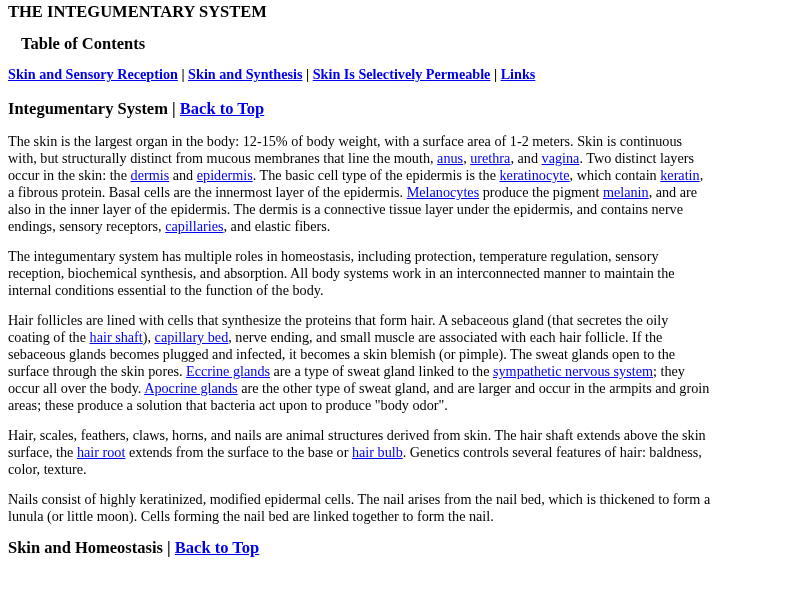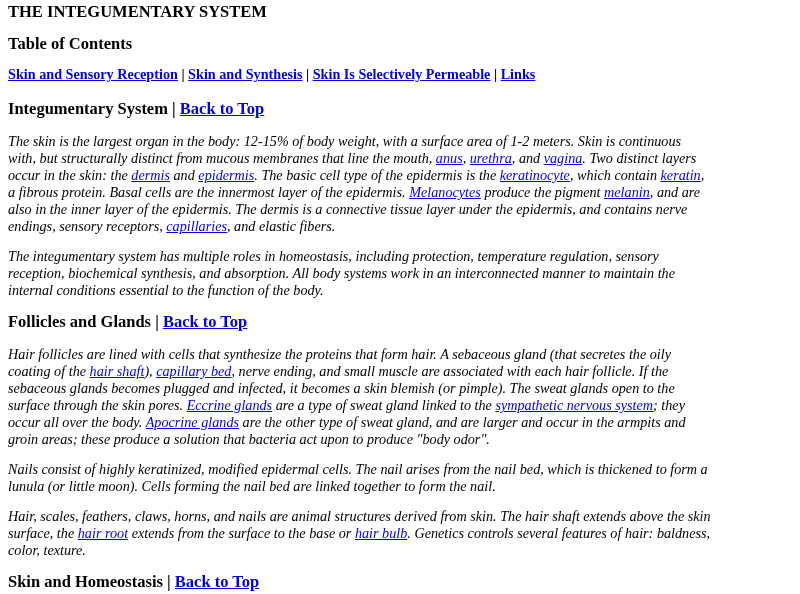--- a/index.html
+++ b/index.html
@@ -18,53 +18,51 @@
   .doc-title {
     font-size: 16.5px;
     line-height: 19px;
     font-weight: bold;
     margin: 0 0 13px 0;
   }
   .toc-heading {
     font-size: 16.5px;
     line-height: 19px;
     font-weight: bold;
-    margin: 0 0 13px 0;
+    margin: 0 0 13px 13px;
   }
   .toc-row {
     font-weight: bold;
     margin: 0 0 11px 0;
   }
   .toc-row.last { margin-bottom: 16px; }
   .section-heading {
     font-size: 16.5px;
     line-height: 19px;
     font-weight: bold;
     margin: 12px 0 15px 0;
   }
   .body-para {
     margin: 0 0 13px 0;
-    font-style: italic;
   }
   a { color: #0000EE; text-decoration: underline; cursor: pointer; }
   .toc-row a, .section-heading a { font-weight: bold; }
   .sep { color: #000000; text-decoration: none; }
 </style>
 </head>
 <body>
 
 <div class="page">
   <div class="doc-title">THE INTEGUMENTARY SYSTEM</div>
   <div class="toc-heading">Table of Contents</div>
   <div id="toc-rows">
       <div class="toc-row last"><a href="#">Skin and Sensory Reception</a><span class="sep "> | </span><a href="#">Skin and Synthesis</a><span class="sep "> | </span><a href="#">Skin Is Selectively Permeable</a><span class="sep "> | </span><a href="#">Links</a></div>
     </div>
   <div id="sections">
       <div class="section-heading"><span>Integumentary System</span><span class="sep "> | </span><a href="#">Back to Top</a></div>
       <p class="body-para"><span>The skin is the largest organ in the body: 12-15% of body weight, with a surface area of 1-2 meters. Skin is continuous with, but structurally distinct from mucous membranes that line the mouth, </span><a href="#">anus</a><span>, </span><a href="#">urethra</a><span>, and </span><a href="#">vagina</a><span>. Two distinct layers occur in the skin: the </span><a href="#">dermis</a><span> and </span><a href="#">epidermis</a><span>. The basic cell type of the epidermis is the </span><a href="#">keratinocyte</a><span>, which contain </span><a href="#">keratin</a><span>, a fibrous protein. Basal cells are the innermost layer of the epidermis. </span><a href="#">Melanocytes</a><span> produce the pigment </span><a href="#">melanin</a><span>, and are also in the inner layer of the epidermis. The dermis is a connective tissue layer under the epidermis, and contains nerve endings, sensory receptors, </span><a href="#">capillaries</a><span>, and elastic fibers.</span></p>
       <p class="body-para"><span>The integumentary system has multiple roles in homeostasis, including protection, temperature regulation, sensory reception, biochemical synthesis, and absorption. All body systems work in an interconnected manner to maintain the internal conditions essential to the function of the body.</span></p>
-      <div class="section-heading"><span>Follicles and Glands</span><span class="sep "> | </span><a href="#">Back to Top</a></div>
       <p class="body-para"><span>Hair follicles are lined with cells that synthesize the proteins that form hair. A sebaceous gland (that secretes the oily coating of the </span><a href="#">hair shaft</a><span>), </span><a href="#">capillary bed</a><span>, nerve ending, and small muscle are associated with each hair follicle. If the sebaceous glands becomes plugged and infected, it becomes a skin blemish (or pimple). The sweat glands open to the surface through the skin pores. </span><a href="#">Eccrine glands</a><span> are a type of sweat gland linked to the </span><a href="#">sympathetic nervous system</a><span>; they occur all over the body. </span><a href="#">Apocrine glands</a><span> are the other type of sweat gland, and are larger and occur in the armpits and groin areas; these produce a solution that bacteria act upon to produce "body odor".</span></p>
+      <p class="body-para"><span>Hair, scales, feathers, claws, horns, and nails are animal structures derived from skin. The hair shaft extends above the skin surface, the </span><a href="#">hair root</a><span> extends from the surface to the base or </span><a href="#">hair bulb</a><span>. Genetics controls several features of hair: baldness, color, texture.</span></p>
       <p class="body-para"><span>Nails consist of highly keratinized, modified epidermal cells. The nail arises from the nail bed, which is thickened to form a lunula (or little moon). Cells forming the nail bed are linked together to form the nail.</span></p>
-      <p class="body-para"><span>Hair, scales, feathers, claws, horns, and nails are animal structures derived from skin. The hair shaft extends above the skin surface, the </span><a href="#">hair root</a><span> extends from the surface to the base or </span><a href="#">hair bulb</a><span>. Genetics controls several features of hair: baldness, color, texture.</span></p>
       <div class="section-heading"><span>Skin and Homeostasis</span><span class="sep "> | </span><a href="#">Back to Top</a></div>
     </div>
 </div>
 
 </body></html>

